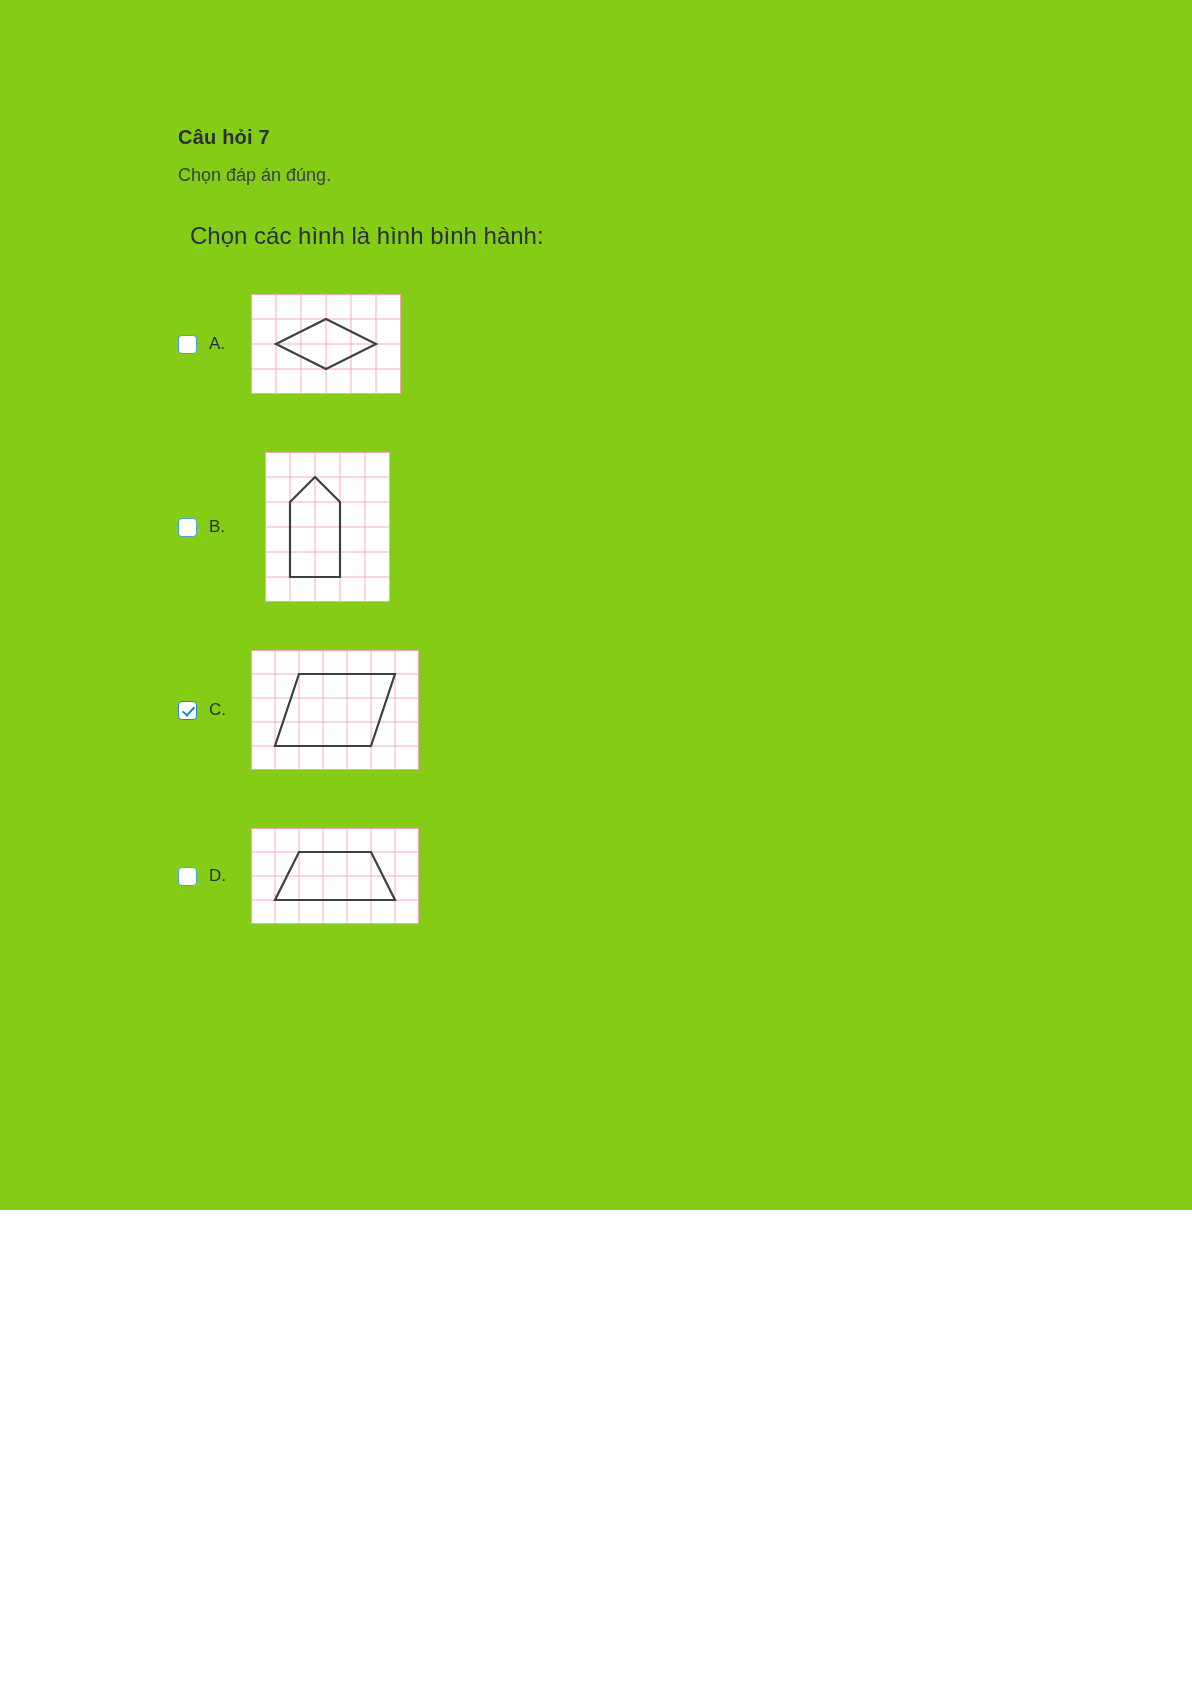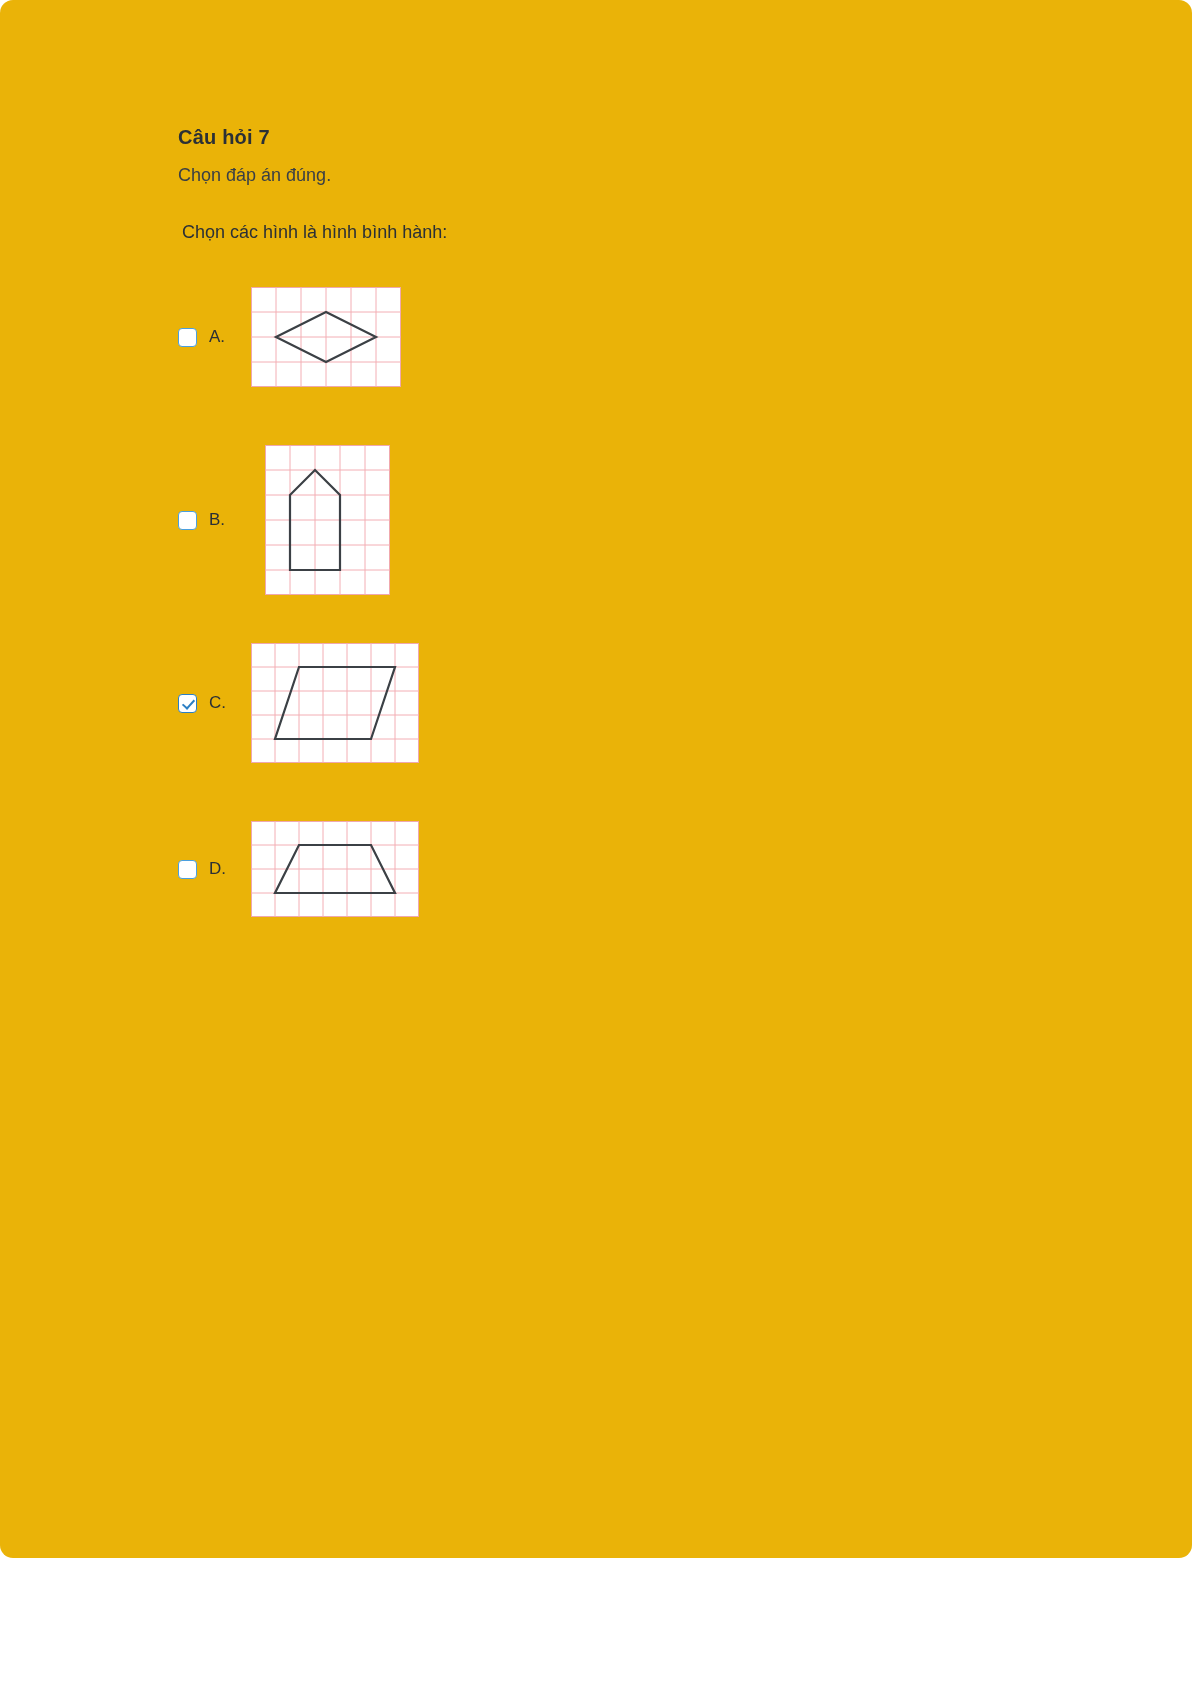--- a/index.html
+++ b/index.html
@@ -12,46 +12,45 @@
     height: 1685px;
     font-family: "Liberation Sans", sans-serif;
     color: #2d3136;
     position: relative;
     overflow: hidden;
   }
   .page {
     position: absolute;
     left: 0; top: 0;
     width: 1192px;
-    height: 1558px;
-    background: #eab308;
-    border-radius: 13px;
+    height: 1210px;
+    background: #84cc16;
   }
   .content {
     position: absolute;
     left: 178px;
     top: 126px;
     width: 820px;
   }
   .q-title {
     font-size: 20px;
     font-weight: bold;
     color: #2b3036;
     letter-spacing: .2px;
     margin: 0 0 16px 0;
   }
   .q-instruction {
     font-size: 18px;
     color: #3a3f45;
     margin: 16px 0 36px 0;
   }
   .q-prompt {
-    font-size: 18px;
+    font-size: 24px;
     color: #2b3036;
-    margin: 0 0 44px 4px;
+    margin: 0 0 44px 12px;
   }
   .option {
     display: flex;
     align-items: center;
     margin-bottom: 40px;
   }
   .opt-checkbox {
     width: 19px;
     height: 19px;
     border: 1.6px solid #4a9fe0;

